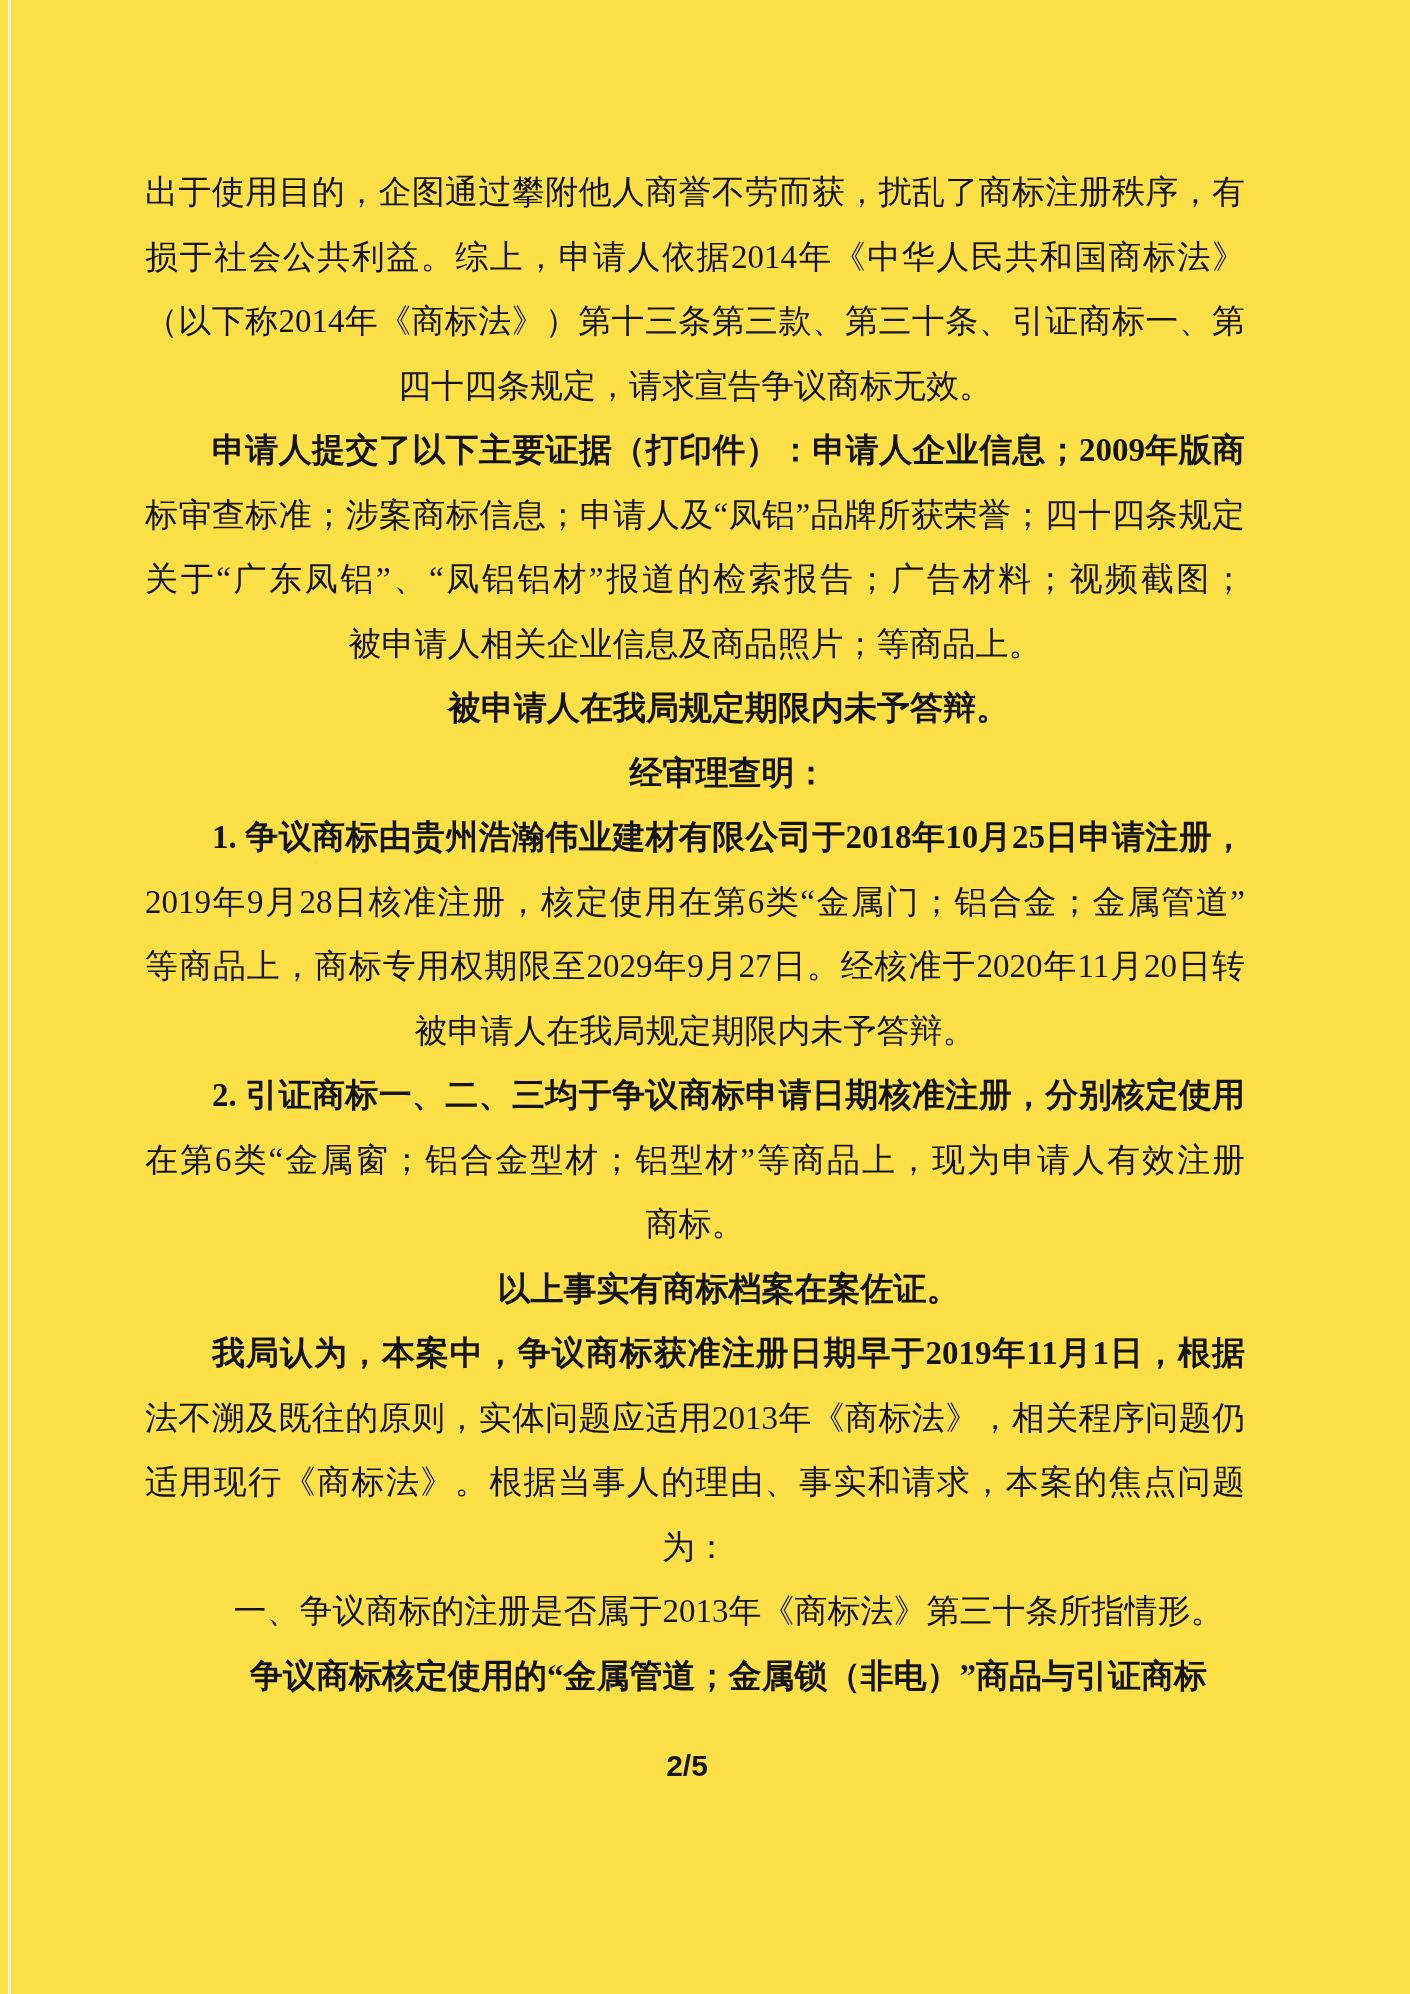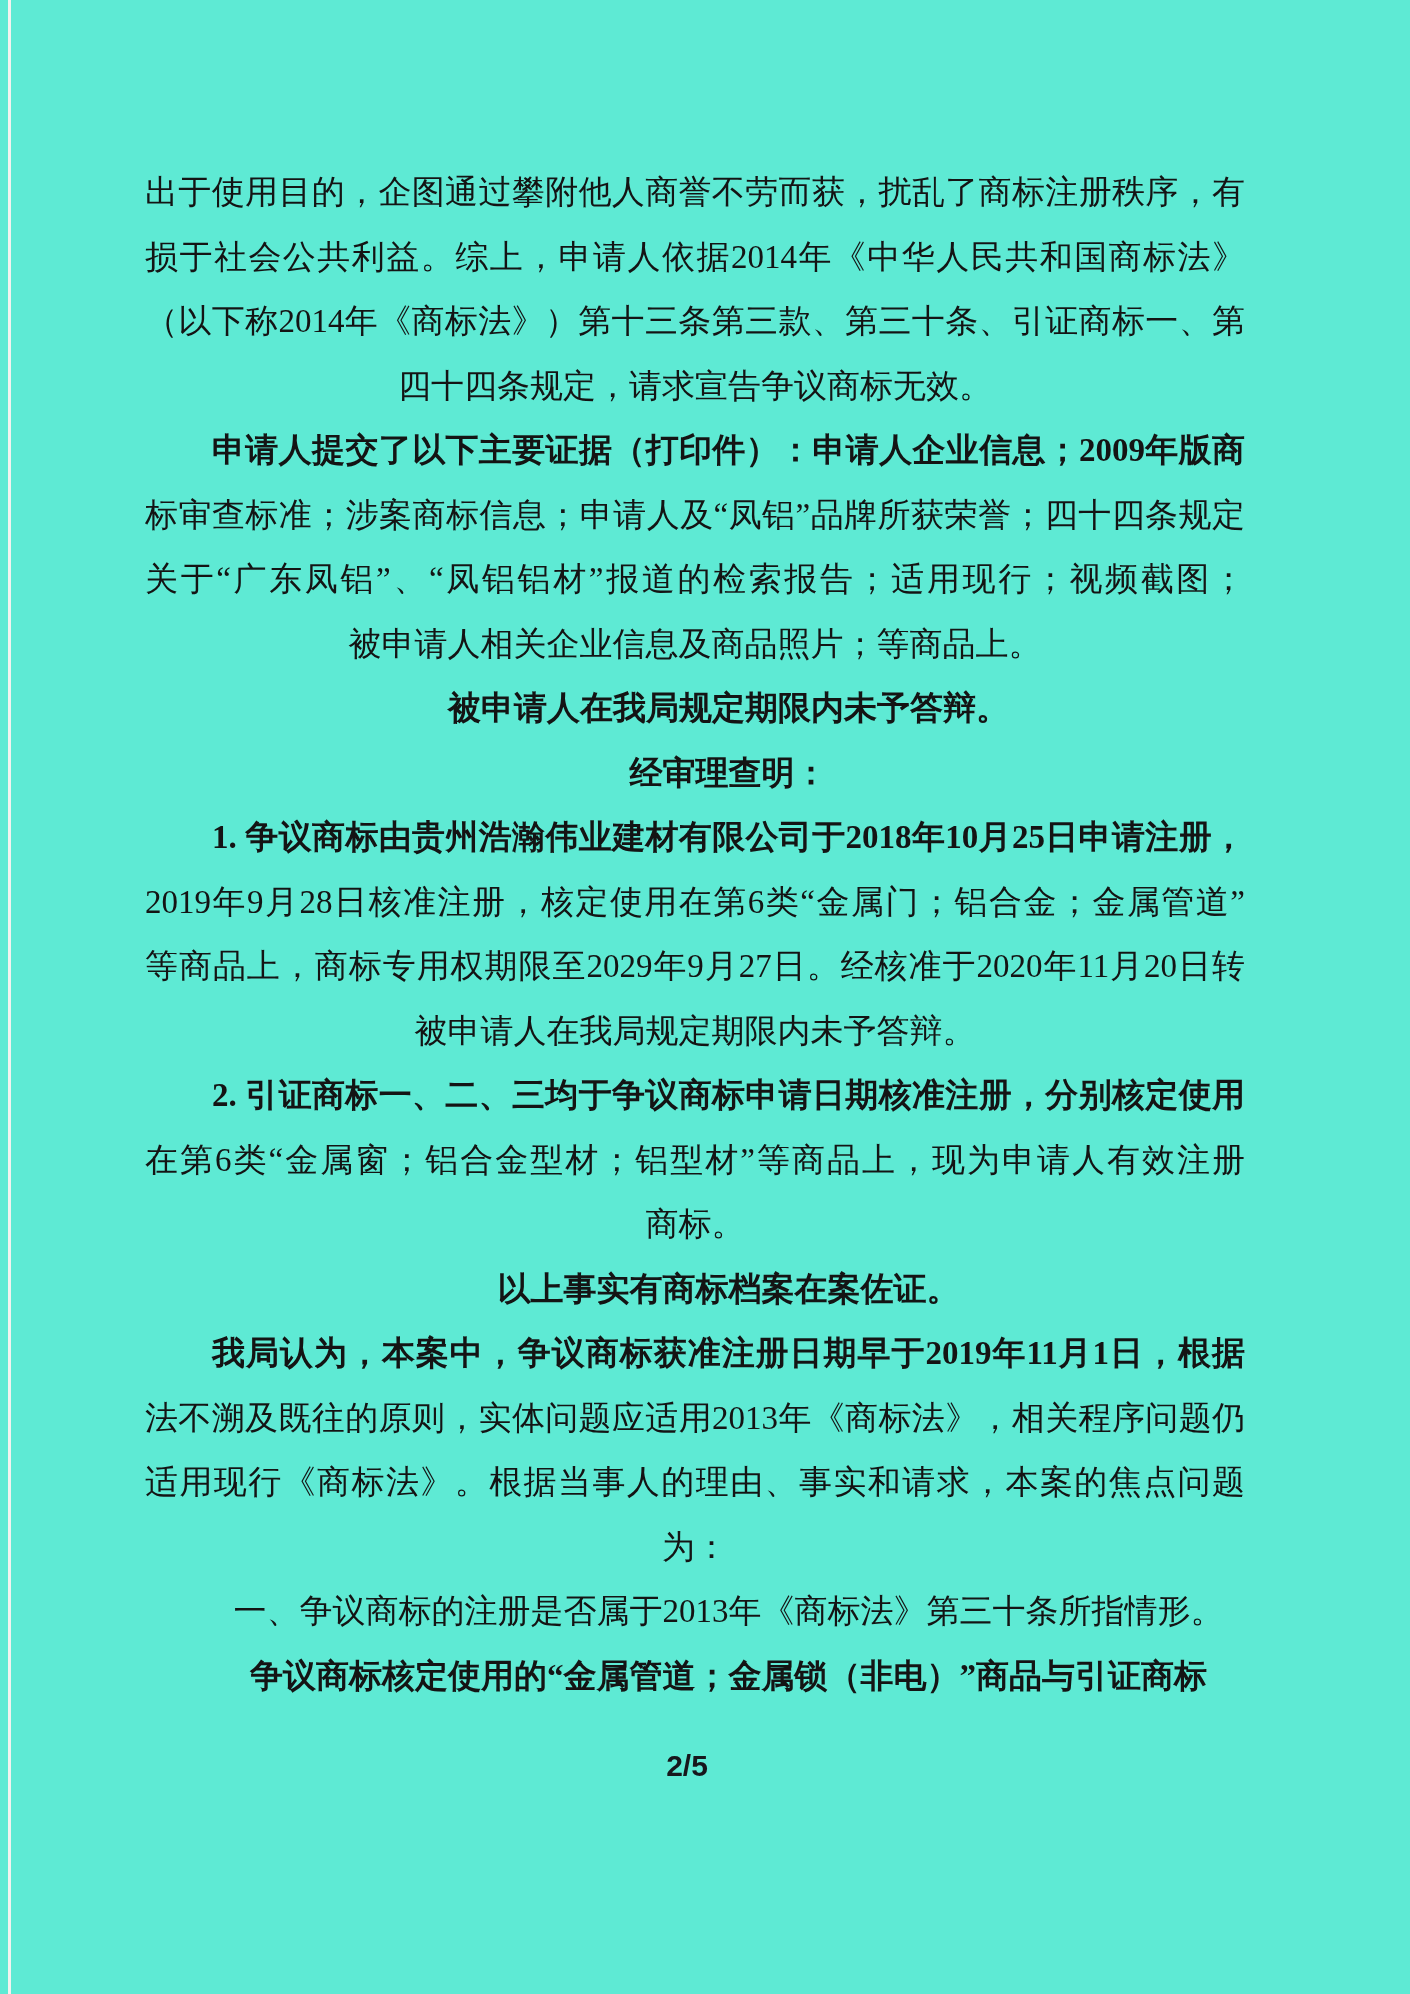--- a/index.html
+++ b/index.html
@@ -4,21 +4,21 @@
 <style>
   html, body {
     margin: 0;
     padding: 0;
     background: #fdfdfc;
   }
   .page {
     position: relative;
     width: 1410px;
     height: 1994px;
-    background: #5eead4;
+    background: #fde047;
     overflow: hidden;
     font-family: "Liberation Serif", "DejaVu Serif", serif;
     color: #141414;
   }
   
   .scan-edge {
     position: absolute;
     left: 8px; top: 0;
     width: 3px; height: 100%;
     background: #f3f2ef;
@@ -67,21 +67,21 @@
 <div class="page">
   <div class="scan-edge"></div>
 
   <div class="text-block">
     <div class="ln jf">出于使用目的，企图通过攀附他人商誉不劳而获，扰乱了商标注册秩序，有</div>
     <div class="ln jf">损于社会公共利益。综上，申请人依据2014年《中华人民共和国商标法》</div>
     <div class="ln jf">（以下称2014年《商标法》）第十三条第三款、第三十条、引证商标一、第</div>
     <div class="ln">四十四条规定，请求宣告争议商标无效。</div>
     <div class="ln ind jf">申请人提交了以下主要证据（打印件）：申请人企业信息；2009年版商</div>
     <div class="ln jf">标审查标准；涉案商标信息；申请人及“凤铝”品牌所获荣誉；四十四条规定</div>
-    <div class="ln jf">关于“广东凤铝”、“凤铝铝材”报道的检索报告；适用现行；视频截图；</div>
+    <div class="ln jf">关于“广东凤铝”、“凤铝铝材”报道的检索报告；广告材料；视频截图；</div>
     <div class="ln">被申请人相关企业信息及商品照片；等商品上。</div>
     <div class="ln ind">被申请人在我局规定期限内未予答辩。</div>
     <div class="ln ind">经审理查明：</div>
     <div class="ln ind jf">1. 争议商标由贵州浩瀚伟业建材有限公司于2018年10月25日申请注册，</div>
     <div class="ln jf">2019年9月28日核准注册，核定使用在第6类“金属门；铝合金；金属管道”</div>
     <div class="ln jf">等商品上，商标专用权期限至2029年9月27日。经核准于2020年11月20日转</div>
     <div class="ln">被申请人在我局规定期限内未予答辩。</div>
     <div class="ln ind jf">2. 引证商标一、二、三均于争议商标申请日期核准注册，分别核定使用</div>
     <div class="ln jf">在第6类“金属窗；铝合金型材；铝型材”等商品上，现为申请人有效注册</div>
     <div class="ln">商标。</div>

